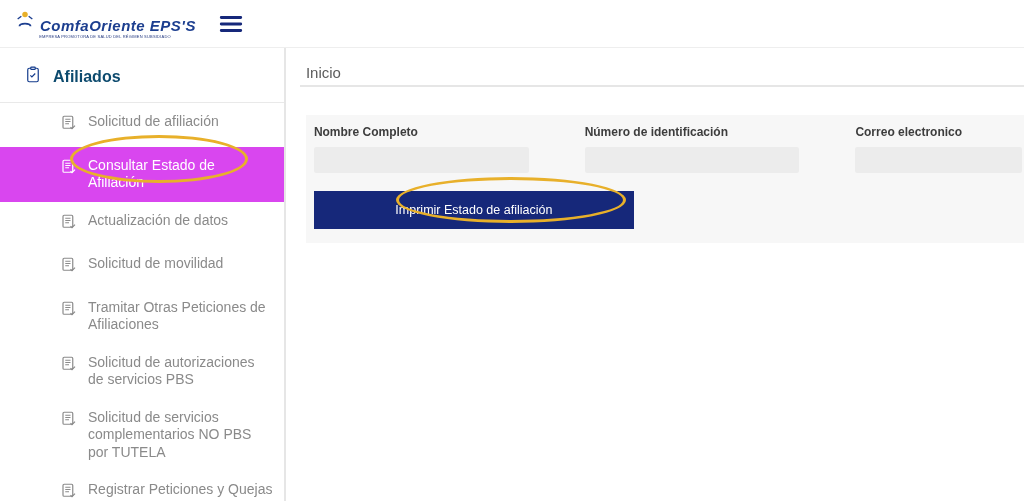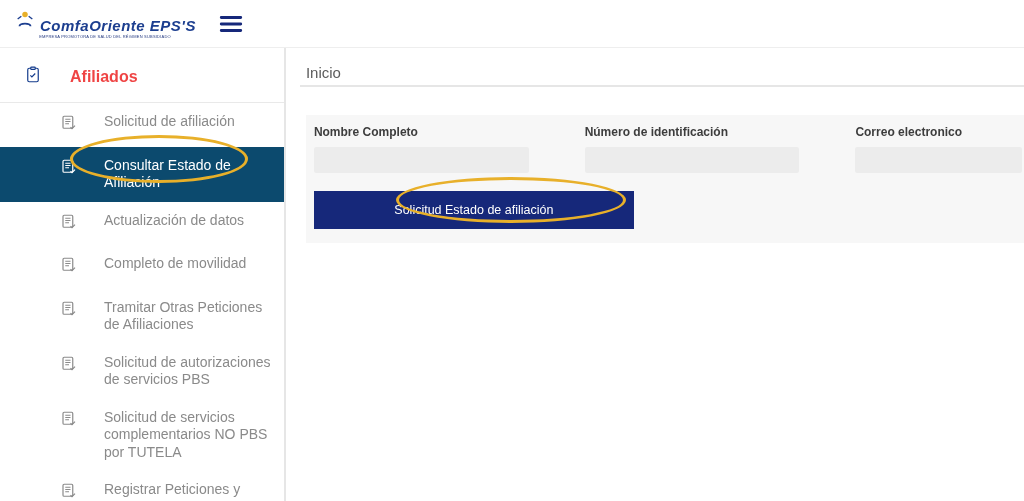--- a/index.html
+++ b/index.html
@@ -11,25 +11,25 @@
   .logo-top { display:flex; align-items:flex-end; gap:4px; }
   .logo-text-big { font-weight:700; font-size:15px; font-style:italic; letter-spacing:.5px; font-family:"Arial Black",Arial,sans-serif; }
   .logo-sub { font-size:4px; color:#253a80; letter-spacing:.2px; white-space:nowrap; }
   .hamburger { margin-left:22px; cursor:pointer; }
   .hamburger svg { display:block; }
 
   .body-row { display:flex; height:calc(501px - 48px); }
 
   
   .sidebar { width:307px; border-right:2px solid #e6e6e6; display:flex; flex-direction:column; padding-top:10px; }
-  .section-header { display:flex; align-items:center; gap:28px; padding:8px 16px 14px 24px; color:#ef4444; font-weight:600; font-size:16px; border-bottom:1px solid #e9e9e9; }
+  .section-header { display:flex; align-items:center; gap:11px; padding:8px 16px 14px 24px; color:#0c4a6e; font-weight:600; font-size:16px; border-bottom:1px solid #e9e9e9; }
   .section-header svg { flex:0 0 auto; }
   .menu { list-style:none; }
-  .menu-item { display:flex; align-items:flex-start; gap:26px; padding:10px 10px 10px 60px; color:#8a8a8a; font-size:14px; line-height:1.25; cursor:pointer; position:relative; }
-  .menu-item.active { background:#0c4a6e; color:#fff; }
+  .menu-item { display:flex; align-items:flex-start; gap:10px; padding:10px 10px 10px 60px; color:#8a8a8a; font-size:14px; line-height:1.25; cursor:pointer; position:relative; }
+  .menu-item.active { background:#d946ef; color:#fff; }
   .menu-item .mi-icon { flex:0 0 auto; margin-top:1px; }
   .menu-item .mi-label { flex:1 1 auto; }
 
   
   .main { flex:1 1 auto; padding:14px 0 0 14px; position:relative; overflow:hidden; }
   .page-title { color:#5c5c5c; font-size:15px; font-weight:500; margin:2px 0 4px 6px; }
   .title-underline { border-bottom:2px solid #e6e6e6; width:100%; margin-bottom:28px; }
 
   .form-row { display:flex; gap:56px; margin-left:6px; background:#f7f7f7; padding:10px 8px 10px 8px; width:100%; }
   .form-group { display:flex; flex-direction:column; gap:8px; }
@@ -113,21 +113,21 @@
     </svg></span>
           <span class="mi-label">Actualización de datos</span>
         </li>
         <li class="menu-item">
           <span class="mi-icon">
     <svg width="18" height="18" viewBox="0 0 24 24">
       <rect x="4" y="3" width="13" height="16" rx="1.5" fill="none" stroke="#8a8a8a" stroke-width="1.6"></rect>
       <path d="M7 7h7M7 10h7M7 13h5" stroke="#8a8a8a" stroke-width="1.4"></path>
       <path d="M14 17.5l2 2 4-4" fill="none" stroke="#8a8a8a" stroke-width="1.6"></path>
     </svg></span>
-          <span class="mi-label">Completo de movilidad</span>
+          <span class="mi-label">Solicitud de movilidad</span>
         </li>
         <li class="menu-item">
           <span class="mi-icon">
     <svg width="18" height="18" viewBox="0 0 24 24">
       <rect x="4" y="3" width="13" height="16" rx="1.5" fill="none" stroke="#8a8a8a" stroke-width="1.6"></rect>
       <path d="M7 7h7M7 10h7M7 13h5" stroke="#8a8a8a" stroke-width="1.4"></path>
       <path d="M14 17.5l2 2 4-4" fill="none" stroke="#8a8a8a" stroke-width="1.6"></path>
     </svg></span>
           <span class="mi-label">Tramitar Otras Peticiones de Afiliaciones</span>
         </li>
@@ -174,18 +174,18 @@
         <label class="fg-label">Número de identificación</label>
         <input class="fg-input" value="" style="">
       </div>
       <div class="form-group fg3">
         <label class="fg-label">Correo electronico</label>
         <input class="fg-input" value="" style="">
       </div>
     </div>
 
     <div class="action-row" style="position:relative;">
-      <button class="btn-primary">Solicitud Estado de afiliación</button>
+      <button class="btn-primary">Imprimir Estado de afiliación</button>
       <div class="anno" style="left:90px; top:-6px; width:230px; height:46px;"></div>
     </div>
   </main>
 
 </div>
 
 </body></html>

